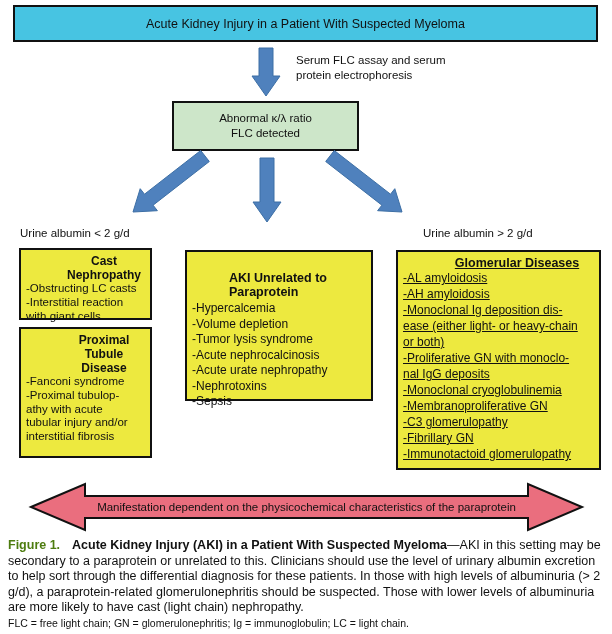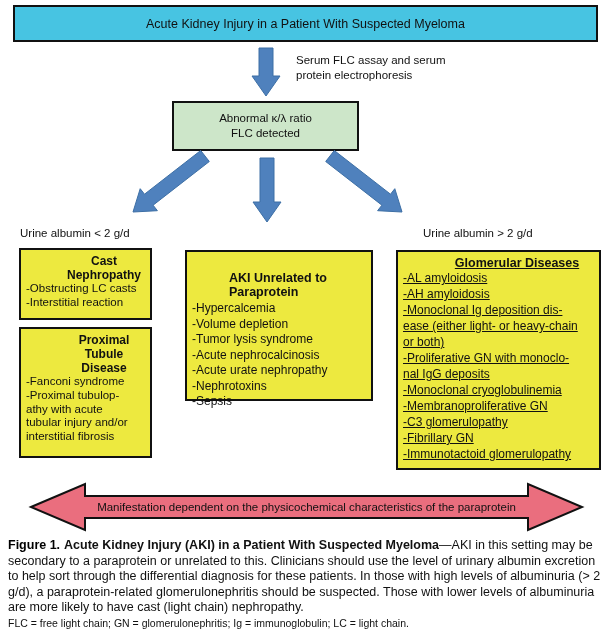--- a/index.html
+++ b/index.html
@@ -97,21 +97,21 @@
   }
 
   
   .caption {
     position: absolute;
     left: 8px; top: 538px;
     width: 600px;
     font-size: 12.5px;
     line-height: 15.6px;
   }
-  .fig-label { color: #000000; font-weight: bold; margin-right: 4px; }
+  .fig-label { color: #4d7c0f; font-weight: bold; margin-right: 12px; }
   .cap-title { font-weight: bold; }
   .footnote {
     position: absolute;
     left: 8px; top: 617px;
     width: 600px;
     font-size: 10.5px;
   }
 </style>
 </head>
 <body>
@@ -141,20 +141,21 @@
   </svg>
 
   <div class="branch-label left">Urine albumin &lt; 2 g/d</div>
   <div class="branch-label right">Urine albumin &gt; 2 g/d</div>
 
   <div class="ybox cast">
     <div class="ybox-title center">Cast Nephropathy</div>
     <div>
         <div class="box-line">-Obstructing LC casts</div>
         <div class="box-line">-Interstitial reaction</div>
+        <div class="box-line">with giant cells</div>
       </div>
   </div>
 
   <div class="ybox proximal">
     <div class="ybox-title center">Proximal Tubule
 Disease</div>
     <div>
         <div class="box-line">-Fanconi syndrome</div>
         <div class="box-line">-Proximal tubulop-</div>
         <div class="box-line">athy with acute</div>

